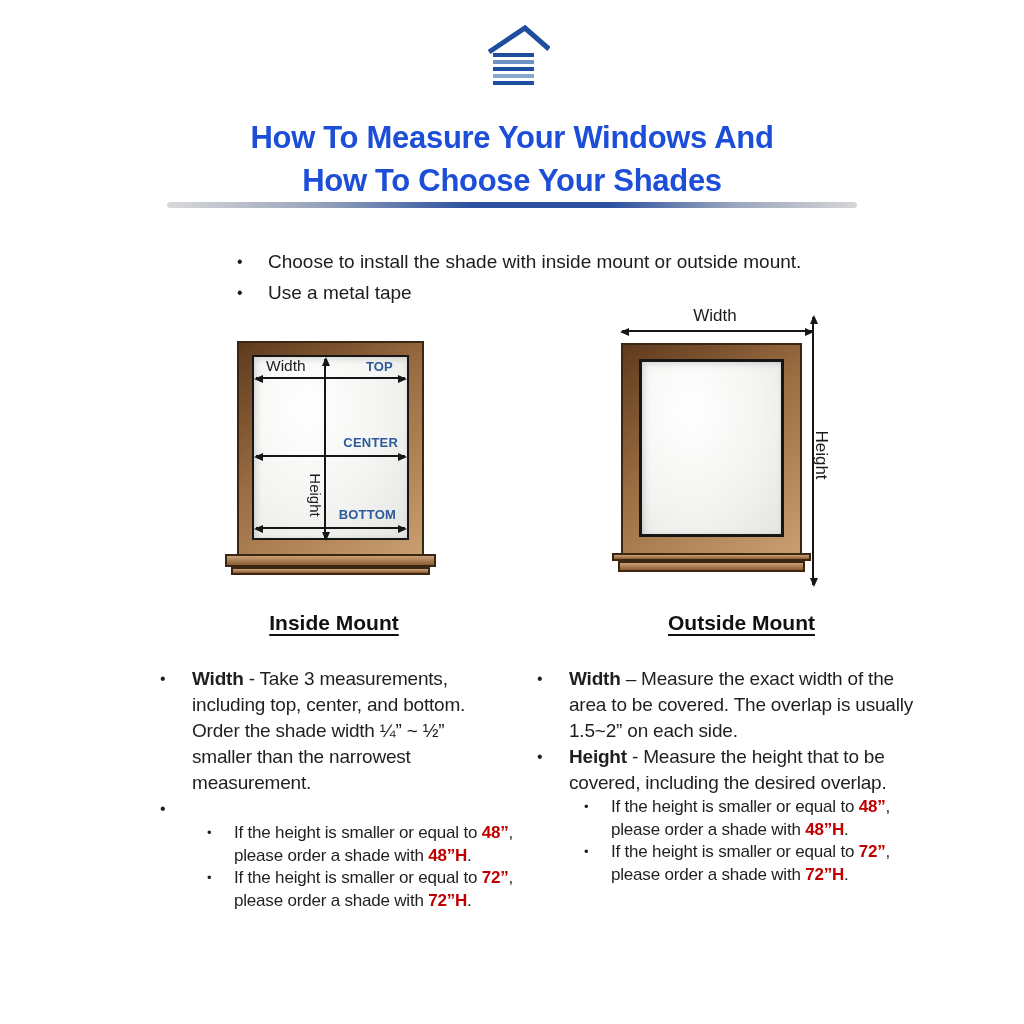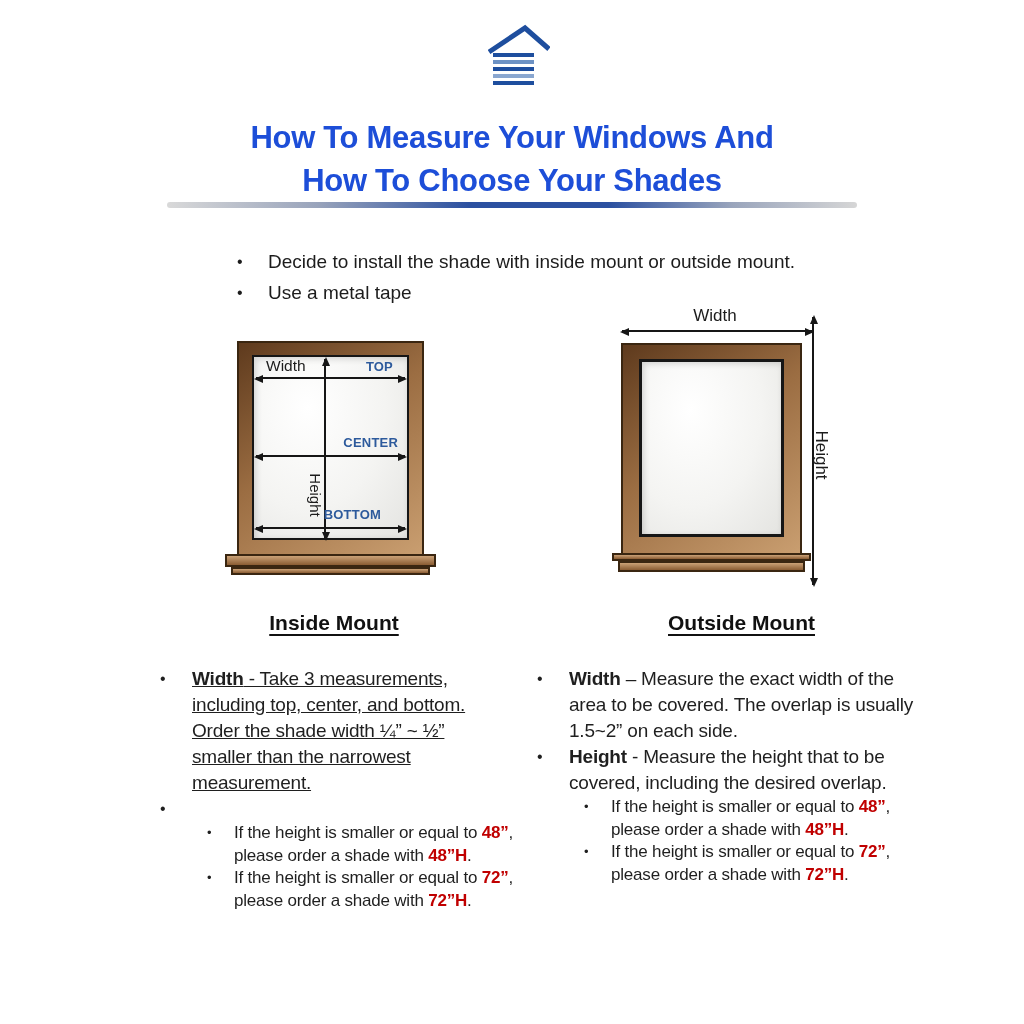--- a/index.html
+++ b/index.html
@@ -59,21 +59,21 @@
     transform-origin:center; white-space:nowrap; color:#1c1c1c; }
 
   
   .iw-top    { left:2px; right:2px; top:20px; }
   .iw-center { left:2px; right:2px; top:98px; }
   .iw-bottom { left:2px; right:2px; top:170px; }
   .iw-vert   { left:70px; top:2px; height:180px; }
   .iw-width-lbl  { left:12px; top:0px; font-size:15.5px; }
   .iw-top-lbl    { right:14px; top:2px; }
   .iw-center-lbl { right:9px;  top:78px; }
-  .iw-bottom-lbl { right:26px; top:150px; }
+  .iw-bottom-lbl { right:11px; top:150px; }
   .iw-height-lbl { left:26px; top:129px; font-size:15px; }
 
   
   .ow-width-arrow  { left:622px; top:330px; width:190px; }
   .ow-height-arrow { left:812px; top:317px; height:268px; }
   .ow-width-lbl  { left:660px; top:306px; width:110px; text-align:center; font-size:17px; }
   .ow-height-lbl { left:787px; top:446px; font-size:17px; }
 
   
   .mount-caption { position:absolute; top:611px; font-size:21px; font-weight:bold; color:#111; text-align:center;
@@ -81,21 +81,21 @@
   .cap-left  { left:237px; width:194px; }
   .cap-right { left:600px; width:215px;text-align:right; }
 
   
   .ins-col { position:absolute; top:666px; color:#1f1f1f; }
   .col-left  { left:155px; width:375px; }
   .col-right { left:532px; width:392px; }
   .li { display:flex; letter-spacing:-0.2px; }
   .li.l1 { font-size:19px; line-height:26px; }
   .li.l1 .blt { width:37px; padding-left:5px; font-size:16px; flex:none; }
-  .col-left  .li.l1 .txt { width:308px;text-decoration:underline; }
+  .col-left  .li.l1 .txt { width:308px; }
   .col-right .li.l1 .txt { width:344px; }
   .li.l2 { font-size:17px; line-height:22.5px; margin-left:50px; }
   .li.l2 .blt { width:29px; padding-left:2px; font-size:13px; flex:none; }
   .li.l2 .txt { flex:1; }
 
   
   .banner { position:absolute; left:149px; top:939px; width:727px; height:54px; background:#1d4f91;
     color:#ffffff; text-align:center; font-weight:bold; font-size:17.5px; line-height:22px; padding-top:5px;
     letter-spacing:-0.2px; }
 </style>
@@ -117,21 +117,21 @@
 
   <div class="page-title">
     <div>How To Measure Your Windows And</div>
     <div>How To Choose Your Shades</div>
   </div>
   <div class="title-divider"></div>
 
   <div class="intro">
     <div class="row">
       <span class="blt">•</span>
-      <span>Decide to install the shade with inside mount or outside mount.</span>
+      <span>Choose to install the shade with inside mount or outside mount.</span>
     </div>
     <div class="row">
       <span class="blt">•</span>
       <span>Use a metal tape</span>
     </div>
   </div>
 
   <div class="win win-left">
     <div class="sill sill-lip"></div>
     <div class="sill sill-base"></div>

